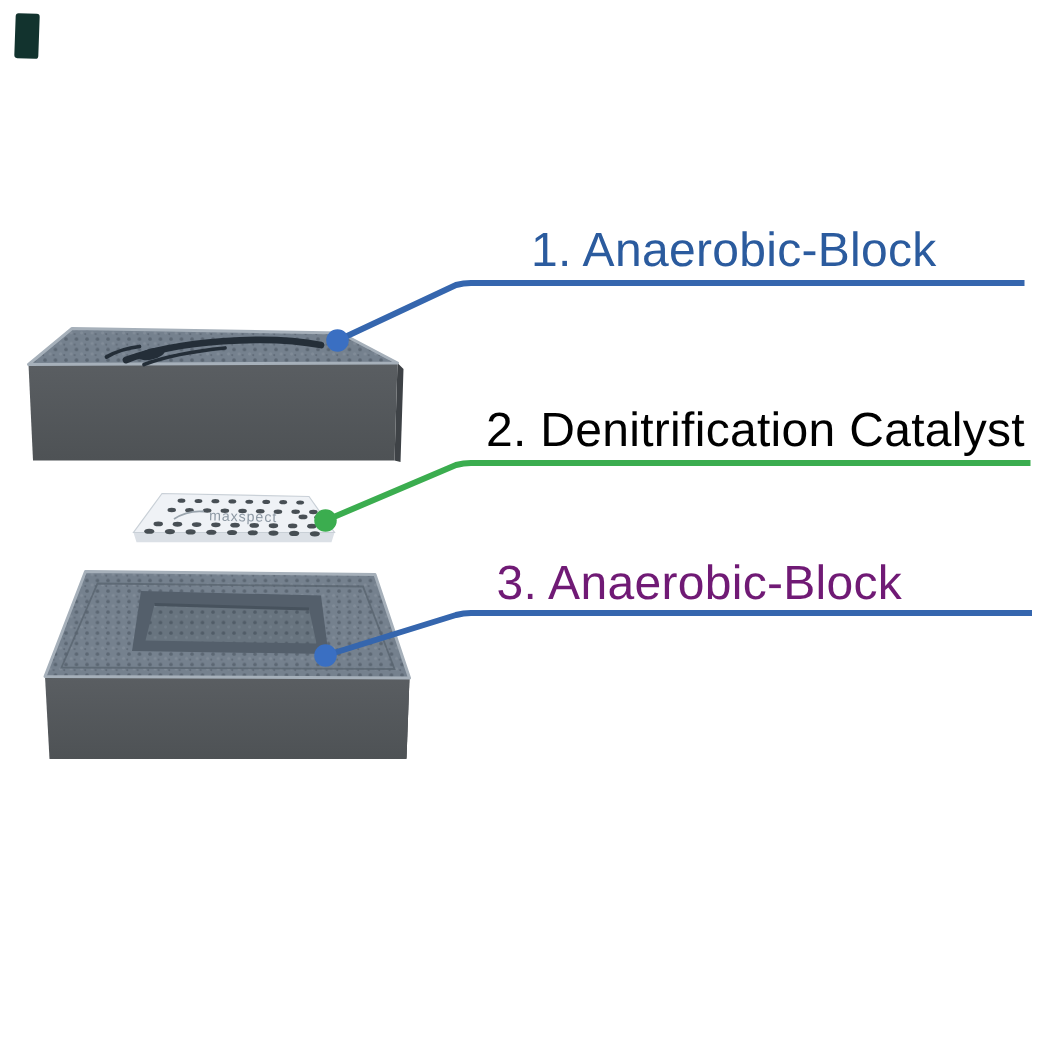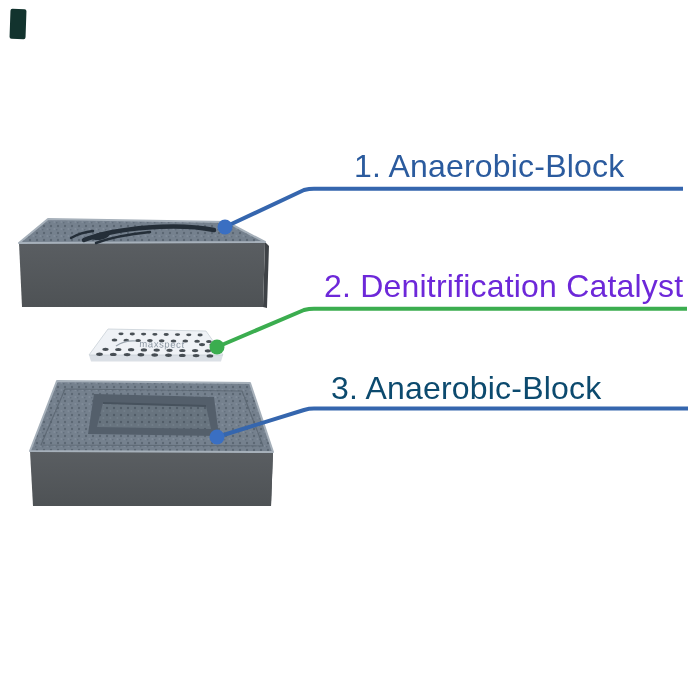--- a/index.html
+++ b/index.html
@@ -10,22 +10,22 @@
   .stage svg{position:absolute;left:0;top:0;}
   .corner-mark{
     position:absolute;left:10px;top:9px;width:16px;height:30px;
     background:#12332e;border-radius:2px;transform:rotate(2deg);
   }
   .callout-label{
     position:absolute;font-size:32px;font-weight:400;letter-spacing:0.2px;
     white-space:nowrap;line-height:1.1;
   }
   .label-1{left:331px;top:149px;color:#2b5b9e;margin-left:23px;}
-  .label-2{left:324px;top:269px;color:#6d28d9;}
-  .label-3{left:331px;top:371px;color:#0c4a6e;}
+  .label-2{left:324px;top:269px;color:#000000;}
+  .label-3{left:331px;top:371px;color:#701a75;}
 </style>
 </head>
 <body>
 
 <div class="stage">
 
   <div class="corner-mark"></div>
 
   <svg width="700" height="700" viewBox="0 0 700 700">
     <defs>

